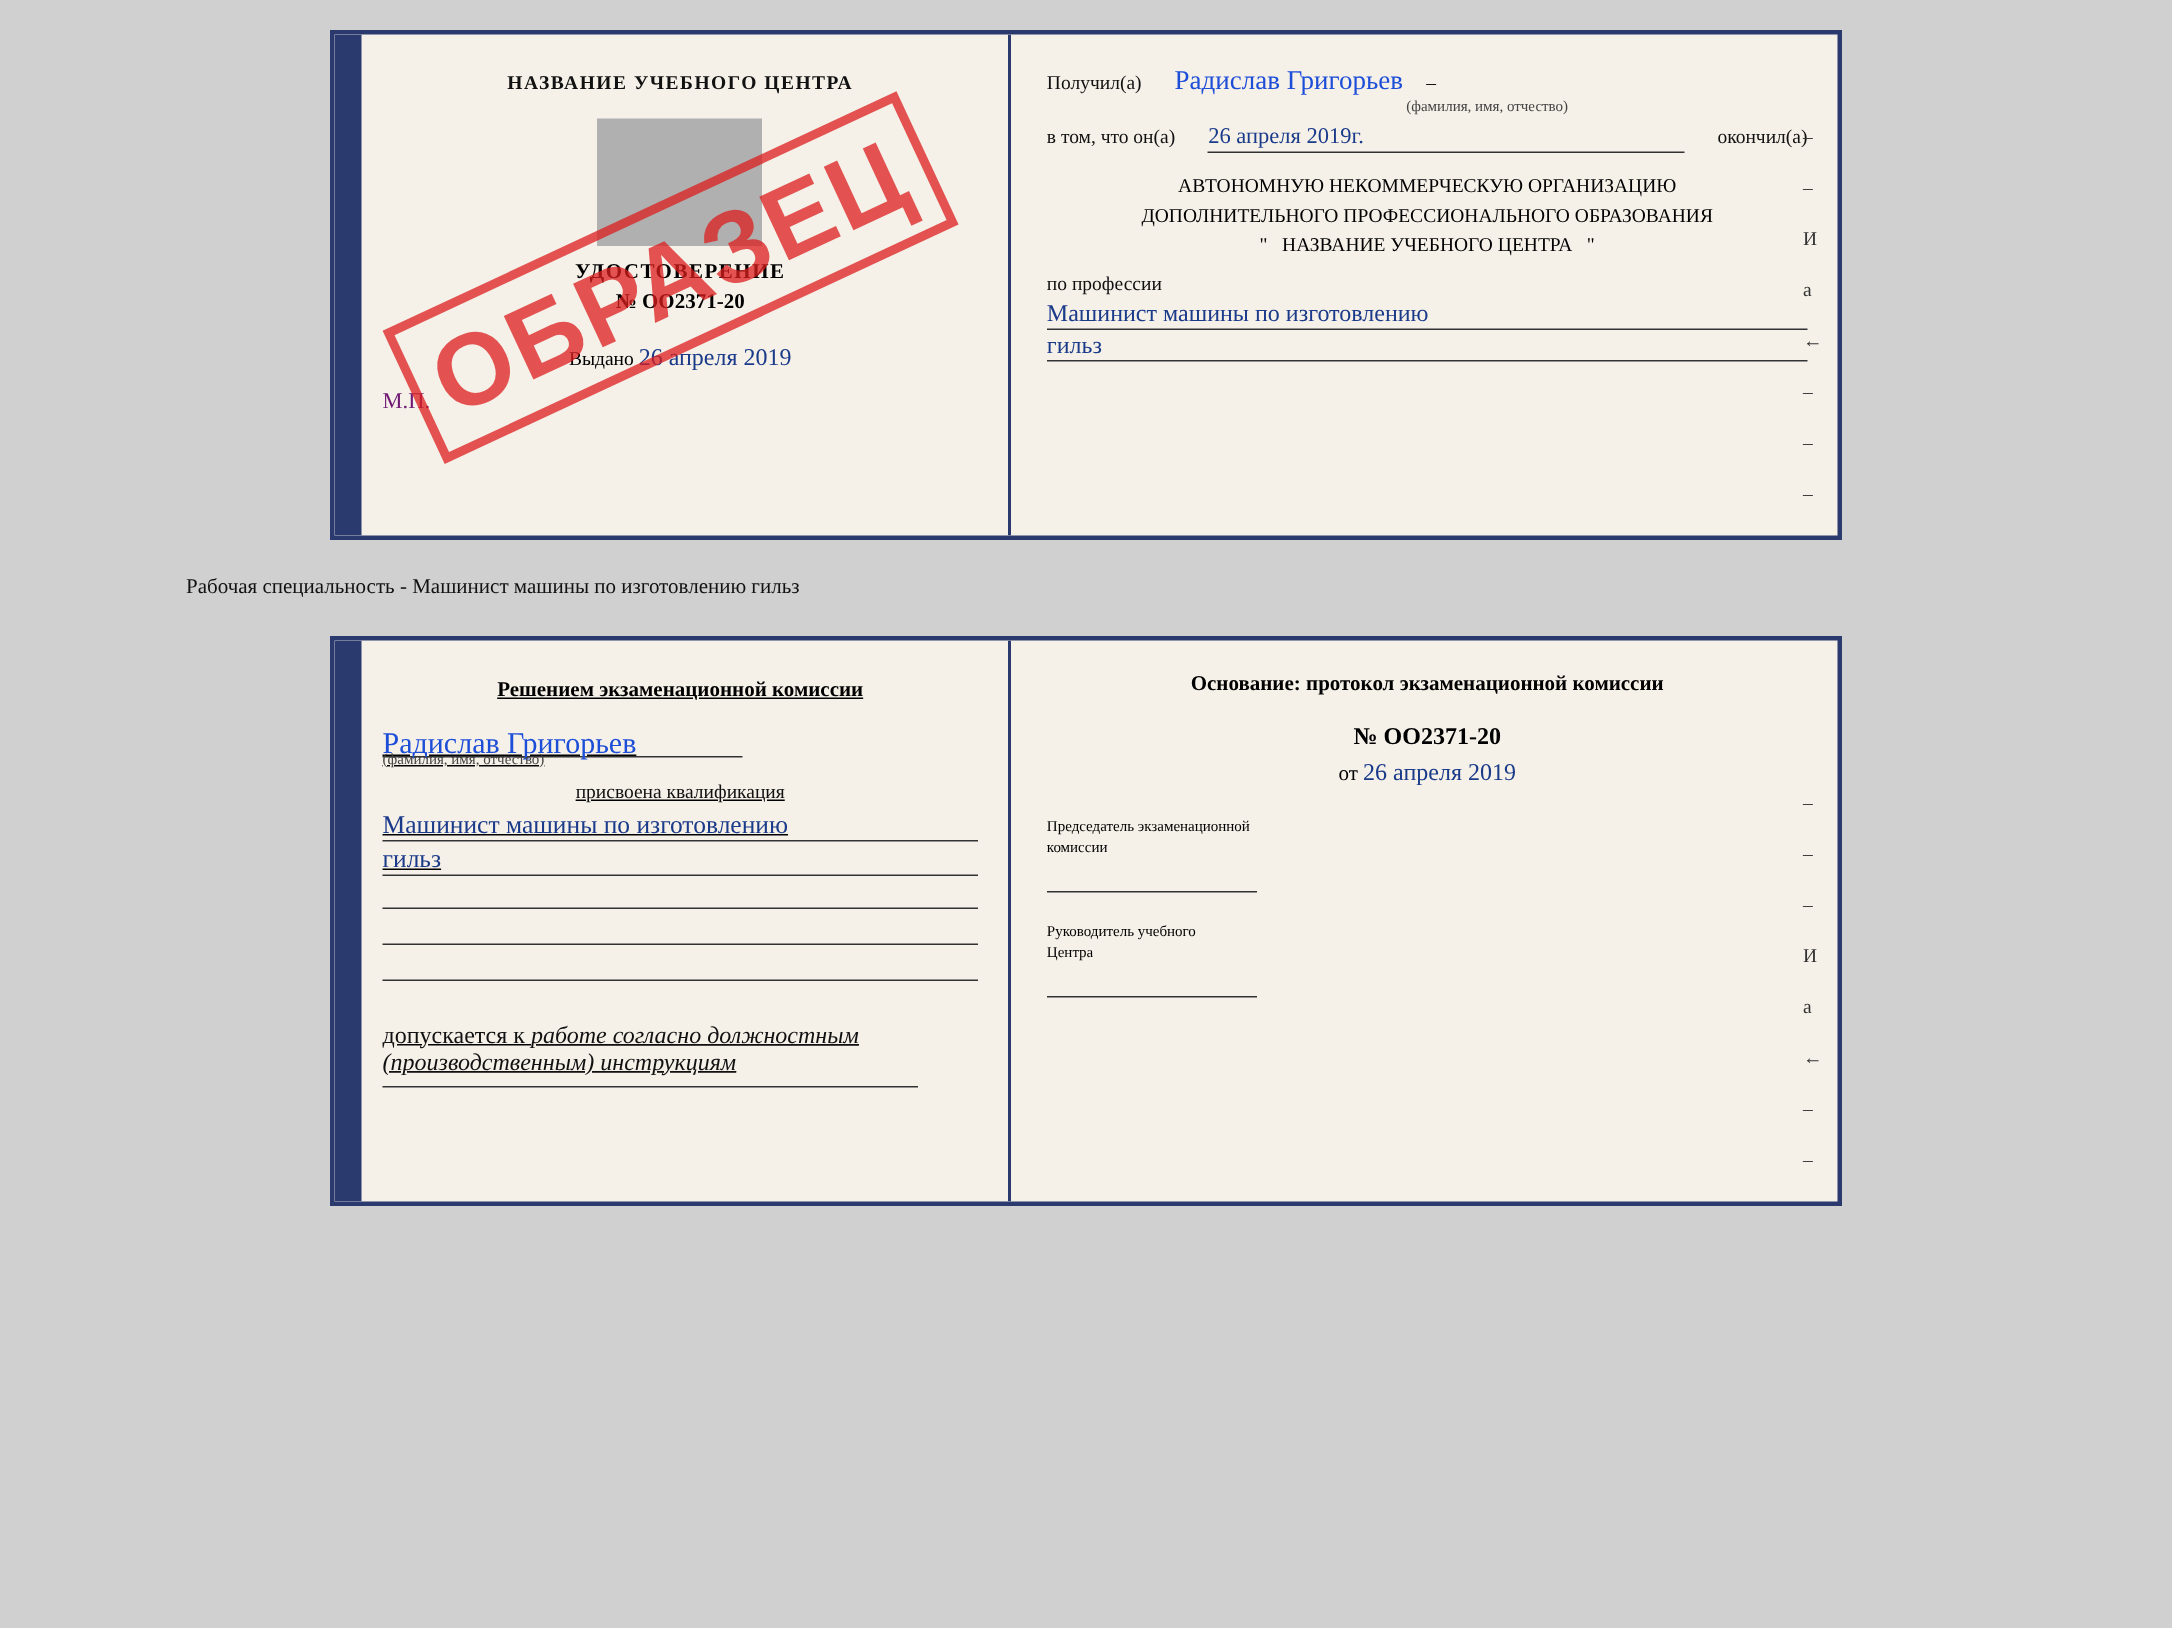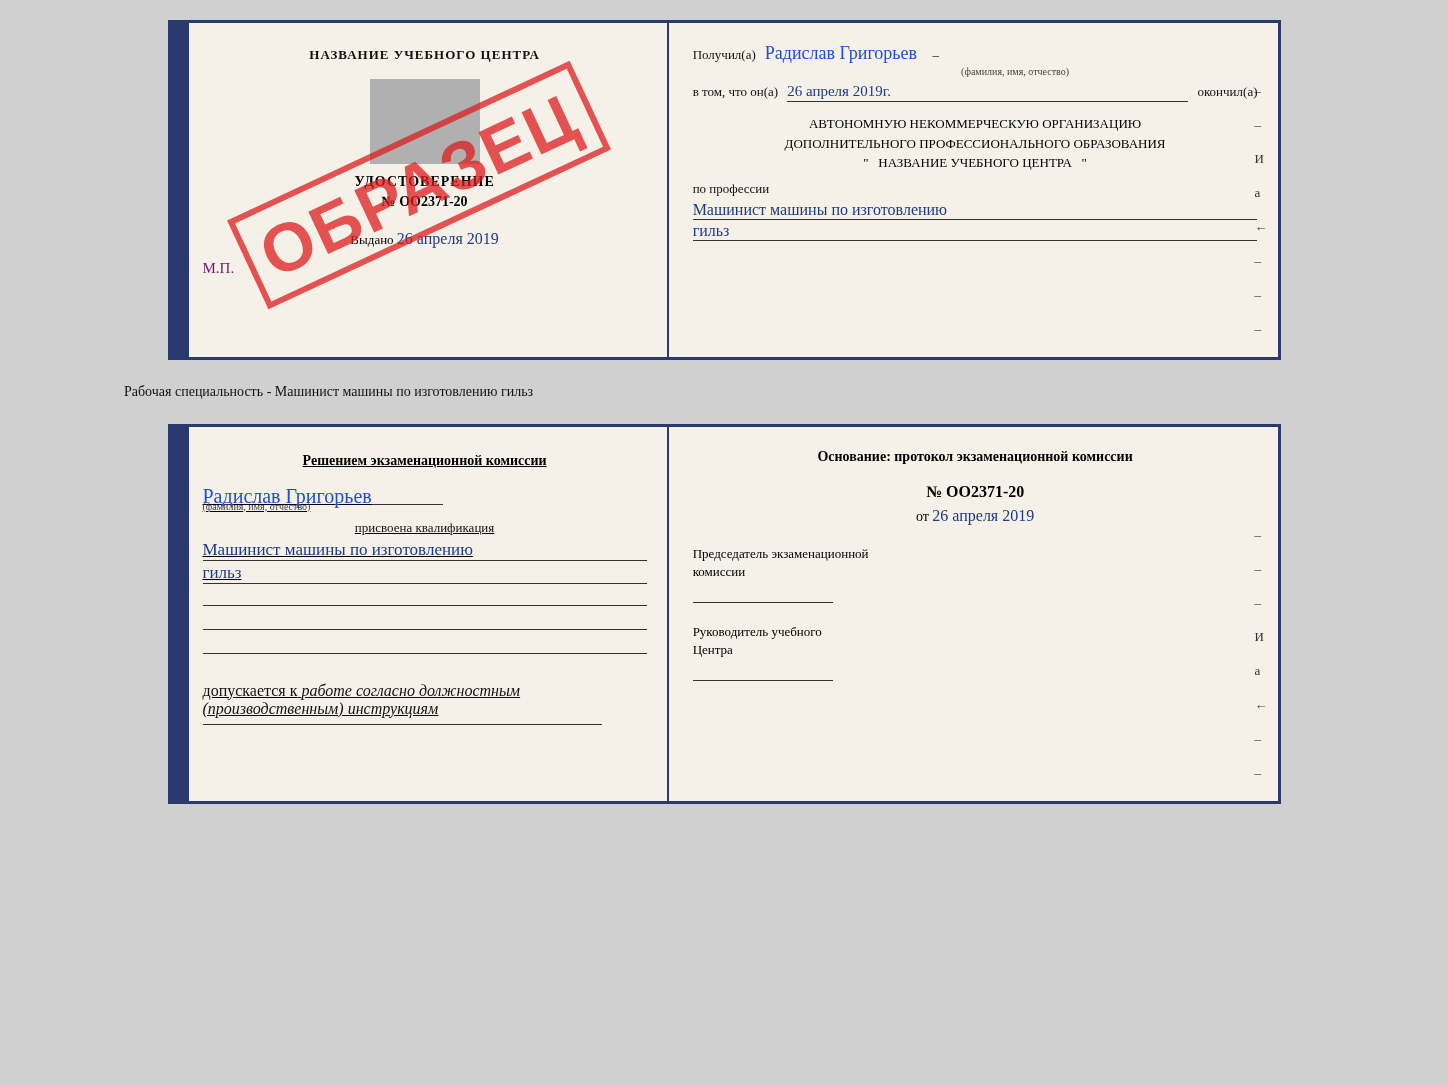--- a/index.html
+++ b/index.html
@@ -15,24 +15,25 @@
       display: flex;
       flex-direction: column;
       gap: 18px;
       align-items: center;
     }
 
     
     .doc-card {
       background: #f5f0e8;
       border: 3px solid #2a3a6e;
-      width: 1113px;
+      width: 1008px;
       display: flex;
       position: relative;
       overflow: hidden;
+      justify-content: flex-end;
     }
 
     .doc-card .left-panel {
       width: 45%;
       border-right: 2px solid #2a3a6e;
       padding: 24px 20px 16px 20px;
       position: relative;
     }
 
     .doc-card .right-panel {
@@ -110,21 +111,21 @@
       white-space: nowrap;
       pointer-events: none;
       z-index: 10;
       text-transform: uppercase;
     }
 
     
     .field-line {
       display: flex;
       align-items: baseline;
-      gap: 9px;
+      gap: 22px;
       margin-bottom: 10px;
       font-size: 14px;
     }
 
     .field-label {
       font-size: 13px;
       color: #111;
       white-space: nowrap;
     }
 
@@ -262,21 +263,21 @@
     .date-hand {
       font-family: 'Segoe Script', 'Comic Sans MS', cursive;
       color: #1a3a8a;
     }
 
     .sign-block {
       margin-bottom: 20px;
     }
 
     .sign-label {
-      font-size: 13px;
+      font-size: 10px;
       line-height: 1.4;
       margin-bottom: 4px;
     }
 
     .sign-line {
       border-bottom: 1px solid #333;
       width: 140px;
       height: 18px;
     }
 

